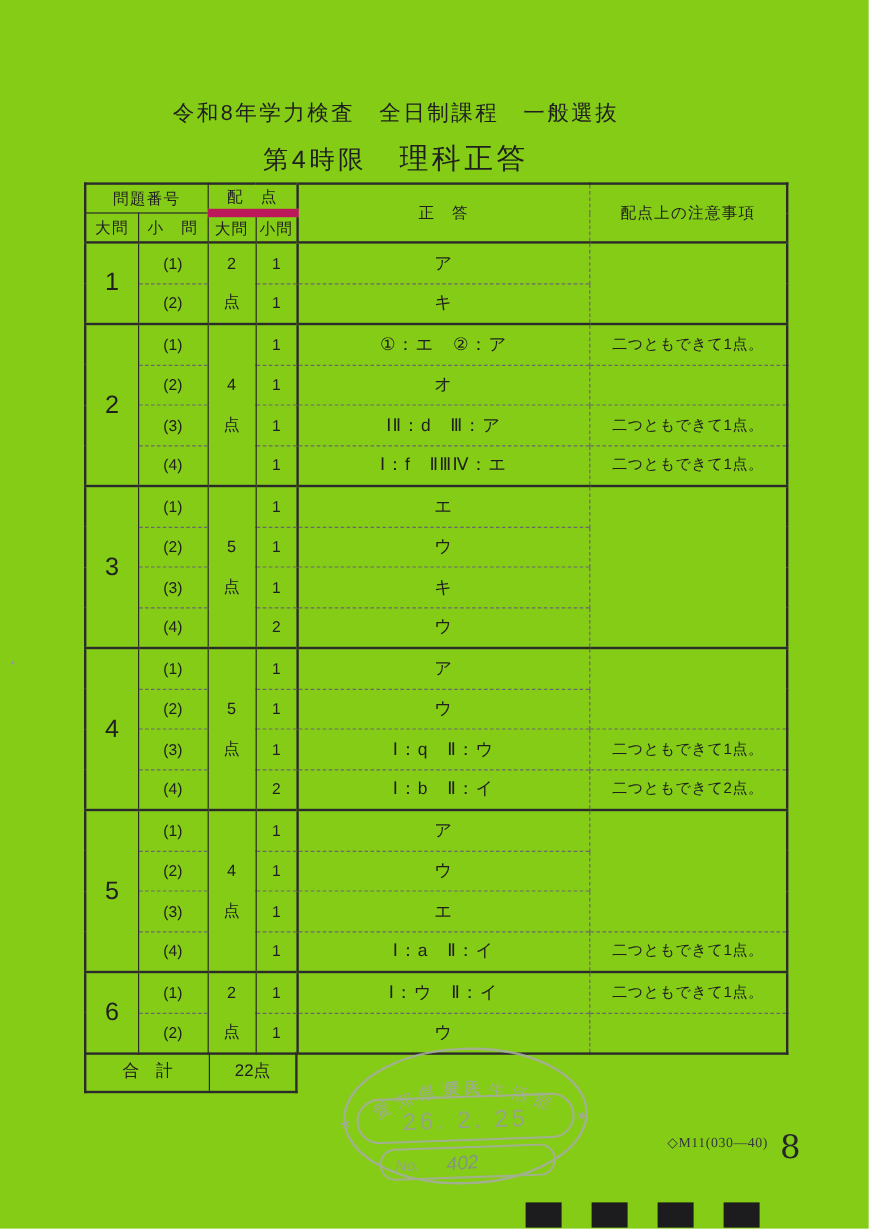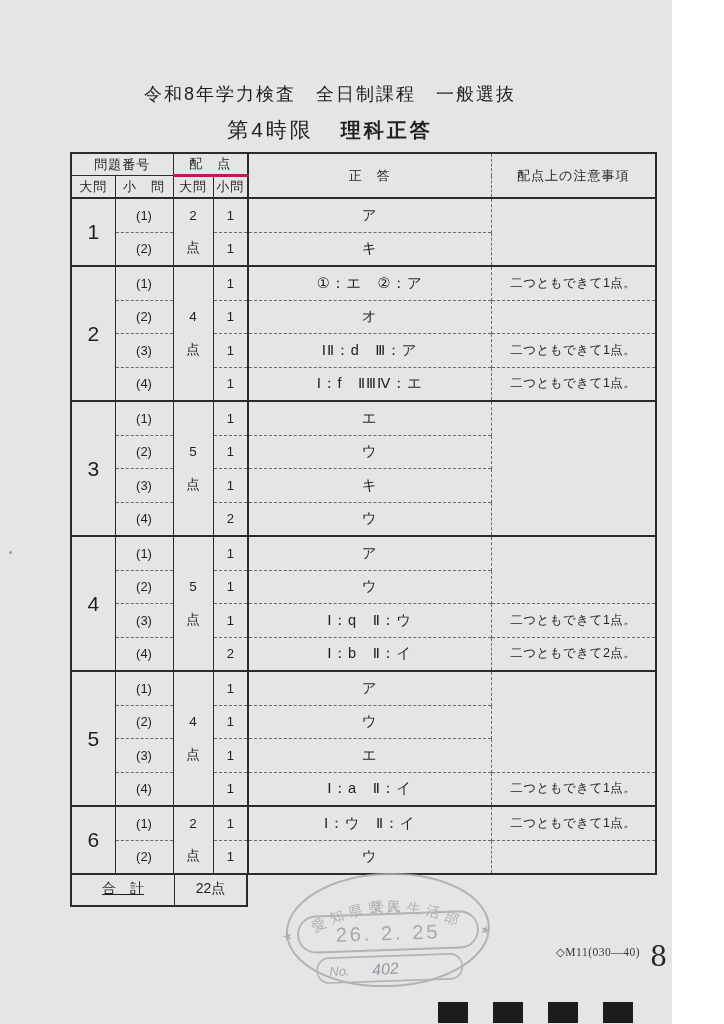--- a/index.html
+++ b/index.html
@@ -1,33 +1,33 @@
 <!DOCTYPE html>
 <html><head>
 <meta charset="utf-8">
 <style>
   html,body { margin:0; padding:0; background:#ffffff; }
   body { width:724px; height:1024px; font-family:"Liberation Sans","DejaVu Sans",sans-serif; color:#1f1f1f; }
-  .page { position:relative; width:672px; height:1024px; background:#e5e5e5; overflow:hidden; }
+  .page { position:relative; width:724px; height:1024px; background:#84cc16; overflow:hidden; }
 
   
   .title-block { position:absolute; left:0; top:82px; width:660px; text-align:center; }
   .title1 { font-size:18px; letter-spacing:2px; white-space:nowrap; }
   .title2 { margin-top:10px; display:flex; justify-content:center; align-items:baseline; gap:27px;text-align:right; }
   .period  { font-size:21px; letter-spacing:3px; }
-  .subject { font-size:20px; font-weight:bold; letter-spacing:3px; }
+  .subject { font-size:24px; font-weight:normal; letter-spacing:3px; }
 
   
   .table-wrap { position:absolute; left:70px; top:152px; }
   table.answers { border-collapse:collapse; table-layout:fixed; width:585px; border:2px solid #2b2b2b; }
   table.answers th, table.answers td { padding:0; margin:0; text-align:center; vertical-align:middle; font-weight:normal; }
   thead th { font-size:13px; height:20px; letter-spacing:1px; }
   thead tr.h2 th { border-bottom:1px solid #2b2b2b;margin-left:36px; }
   th.h-qnum  { border-right:1px solid #2b2b2b; border-bottom:1px solid #2b2b2b; }
-  th.h-pts   { border-right:2px solid #2b2b2b; border-bottom:3px solid #be185d; }
+  th.h-pts   { border-right:2px solid #2b2b2b; border-bottom:7px solid #be185d; }
   th.h-ans   { border-right:1px dashed #6a6a6a; }
   th.h-dai   { border-right:1px solid #2b2b2b; }
   th.h-sho   { border-right:1px solid #2b2b2b; }
   th.h-pdai  { border-right:1px solid #2b2b2b; }
   th.h-psho  { border-right:2px solid #2b2b2b; }
 
   tbody td, tbody th { height:32.5px; background:transparent; }
   tr.group-start td, tr.group-start th { border-top:2px solid #2b2b2b; }
   td.c-daimon, th.c-daimon { border-right:1px solid #2b2b2b; font-size:21px; font-weight:600; }
   td.c-q     { border-right:1px solid #2b2b2b; font-size:13px; }
@@ -36,21 +36,21 @@
   td.c-ans   { border-right:1px dashed #6a6a6a; font-size:14.5px; letter-spacing:1px; }
   td.c-note  { text-align:left; padding:0 0 0 10px; font-size:12.5px; letter-spacing:0.5px; }
   tr.sub td.c-q, tr.sub td.c-subpt, tr.sub td.c-ans { border-top:1px dashed #6a6a6a; }
   tr.sub td.c-note { border-top:none; }
   tr.sub td.c-note.note-div { border-top:1px dashed #6a6a6a; }
   .pts-stack { display:flex; flex-direction:column; justify-content:center; align-items:center; }
   .pts-stack span { display:block; line-height:32.5px; height:32.5px; }
 
   
   .total-box { width:178px; height:34px; border:2px solid #2b2b2b; border-top:none; display:flex; box-sizing:border-box; margin-top:-2px; }
-  .total-label { width:102px; border-right:1px solid #2b2b2b; display:flex; align-items:center; justify-content:center; font-size:14px;text-decoration:underline; }
+  .total-label { width:102px; border-right:1px solid #2b2b2b; display:flex; align-items:center; justify-content:center; font-size:14px; }
   .total-value { flex:1; display:flex; align-items:center; justify-content:center; font-size:14px; }
 
   
   .stamp { position:absolute; left:283px; top:871px; transform:rotate(-2deg); opacity:0.85; }
 
   
   .doc-code { position:absolute; left:556px; top:945px; font-family:"Liberation Serif","DejaVu Serif",serif; font-size:11.5px; color:#33383b; letter-spacing:0.5px; }
   .page-num { position:absolute; left:650px; top:941px; font-family:"DejaVu Serif","Liberation Serif",serif; font-size:27px; color:#23272a; }
   .regmark { position:absolute; top:1002px; width:30px; height:21px; background:#1c1c1e; }
   .artifact-dot { position:absolute; left:9px; top:551px; width:3px; height:3px; background:#9a9a9a; border-radius:50%; }

